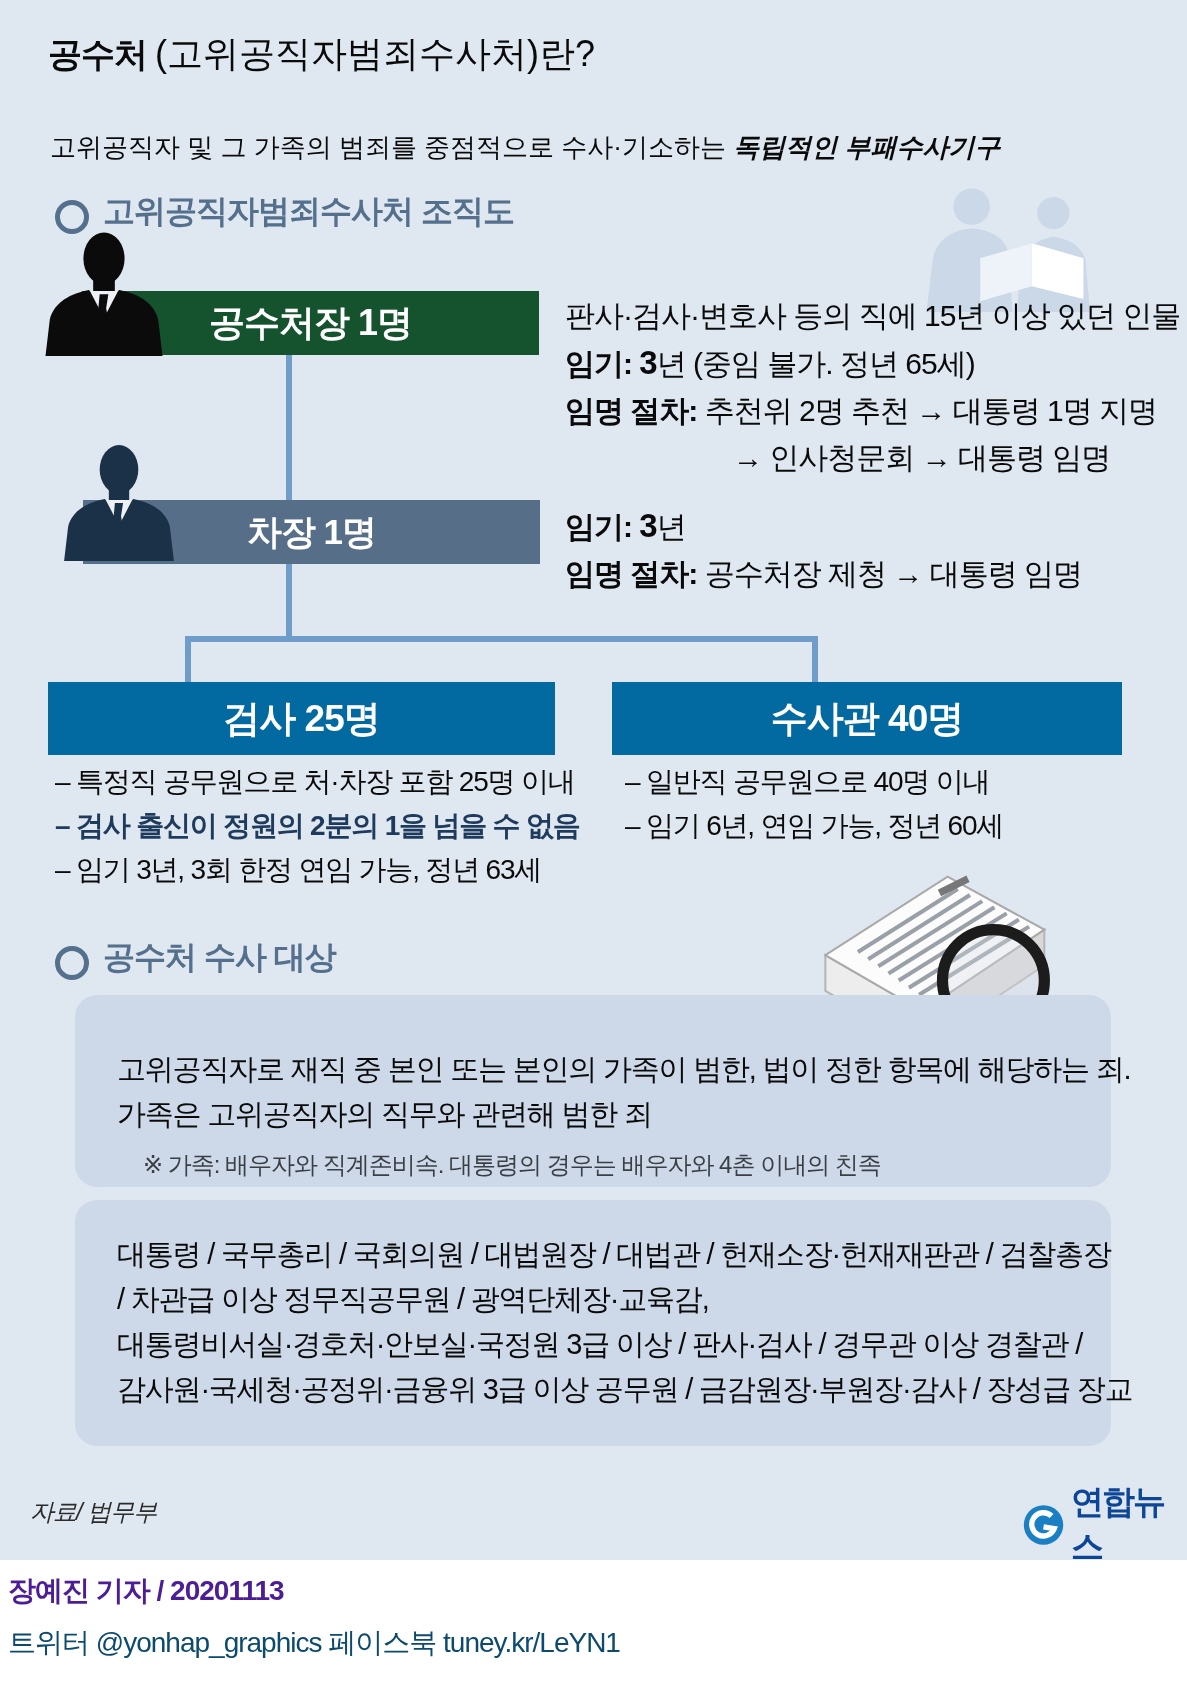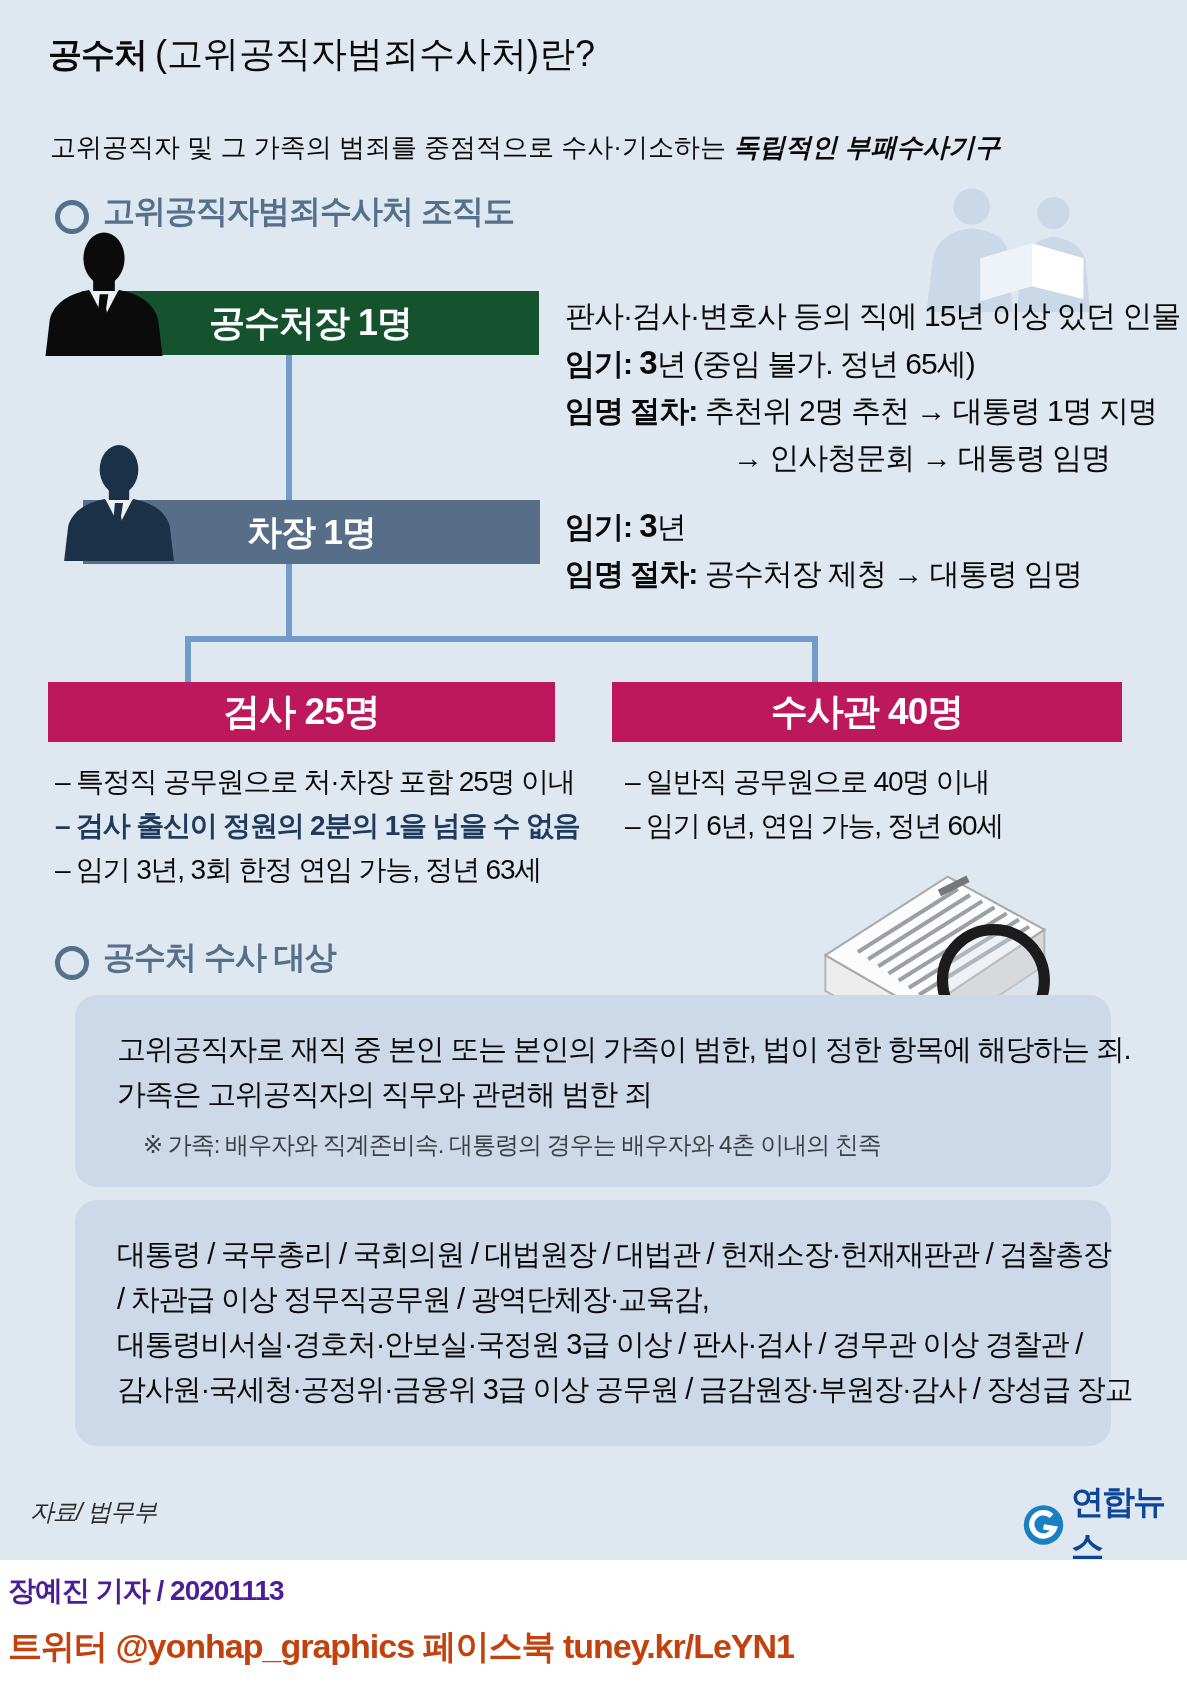--- a/index.html
+++ b/index.html
@@ -33,21 +33,21 @@
   .v2{left:286px;top:562px;width:6px;height:80px;}
   .hz{left:185px;top:636px;width:633px;height:6px;}
   .stubL{left:185px;top:636px;width:6px;height:50px;}
   .stubR{left:812px;top:636px;width:6px;height:50px;}
 
   
   .bar{position:absolute;display:flex;align-items:center;justify-content:center;
     color:#fff;font-weight:800;letter-spacing:-1px;}
   .bar-chief{left:48px;top:291px;width:457px;height:64px;background:#14532d;font-size:36px;margin-left:34px;}
   .bar-deputy{left:83px;top:500px;width:457px;height:64px;background:#566e88;font-size:35px;}
-  .bar-team{background:#be185d;font-size:37px;height:60px;top:682px;}
+  .bar-team{background:#0369a1;font-size:37px;height:73px;top:682px;}
   .bar-pros{left:48px;width:507px;}
   .bar-inv{left:612px;width:510px;}
 
   .silhouette{position:absolute;}
   .sil1{left:38px;top:226px;width:132px;height:130px;color:#0b0b0b;}
   .sil2{left:58px;top:436px;width:122px;height:128px;color:#1b3148;}
 
   
   .info{position:absolute;left:530px;font-size:30px;line-height:47px;color:#0a0a0a;letter-spacing:-1px;white-space:nowrap;margin-left:35px;}
   .info-chief{top:292px;}
@@ -60,34 +60,34 @@
   .bullets{position:absolute;font-size:28px;line-height:44px;letter-spacing:-1.2px;color:#0a0a0a;white-space:nowrap;}
   .bullets-left{left:55px;top:760px;}
   .bullets-right{left:625px;top:760px;}
   .bullets .em{color:#1e3a5c;font-weight:800;}
 
   
   .doc-illu{position:absolute;left:805px;top:858px;width:275px;height:235px;}
 
   
   .tbox{position:absolute;left:75px;width:1036px;background:#cdd9e9;border-radius:22px;box-sizing:border-box;}
-  .boxA{top:995px;height:192px;padding:32px 0 0 42px;}
+  .boxA{top:995px;height:192px;padding:52px 0 0 42px;}
   .boxB{top:1200px;height:246px;padding:32px 0 0 42px;}
   .tbox .line{font-size:29px;line-height:45px;letter-spacing:-1.2px;color:#0a0a0a;white-space:nowrap;}
   .tbox .note{margin-top:12px;padding-left:26px;font-size:24px;color:#3a3f46;letter-spacing:-1px;white-space:nowrap;}
 
   
   .source{position:absolute;left:30px;top:1496px;font-size:24px;font-style:italic;color:#2b2b2b;letter-spacing:-1px;}
   .logo{position:absolute;left:1022px;top:1480px;display:flex;align-items:center;gap:6px;}
   .logo svg{width:46px;height:46px;}
   .logo-text{font-size:33px;font-weight:800;color:#0d4696;letter-spacing:-2px;}
 
   
   .credit{position:absolute;left:8px;top:1572px;font-size:28px;font-weight:700;color:#4c1d95;letter-spacing:-1px;}
-  .social{position:absolute;left:8px;top:1624px;font-size:34px;font-weight:700;color:#c2410c;letter-spacing:-1px;}
+  .social{position:absolute;left:8px;top:1624px;font-size:28px;font-weight:400;color:#0c4a6e;letter-spacing:-1px;}
 </style>
 </head>
 <body>
 
 <div class="canvas">
   <div class="white-footer"></div>
 
   <div class="title-block">
     <span class="t-main">공수처</span><span class="t-sub">(고위공직자범죄수사처)란?</span>
   </div>

